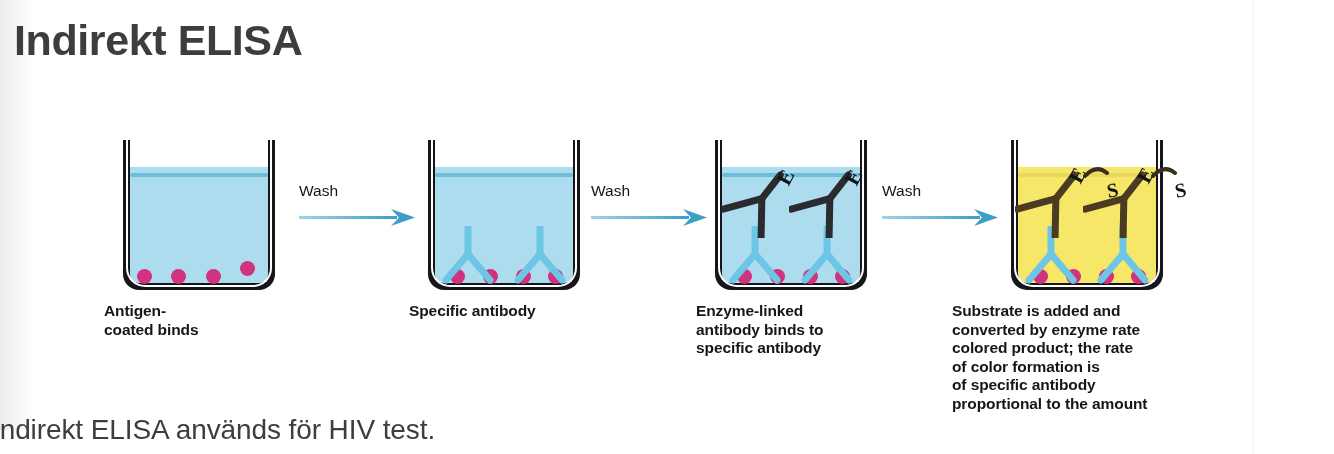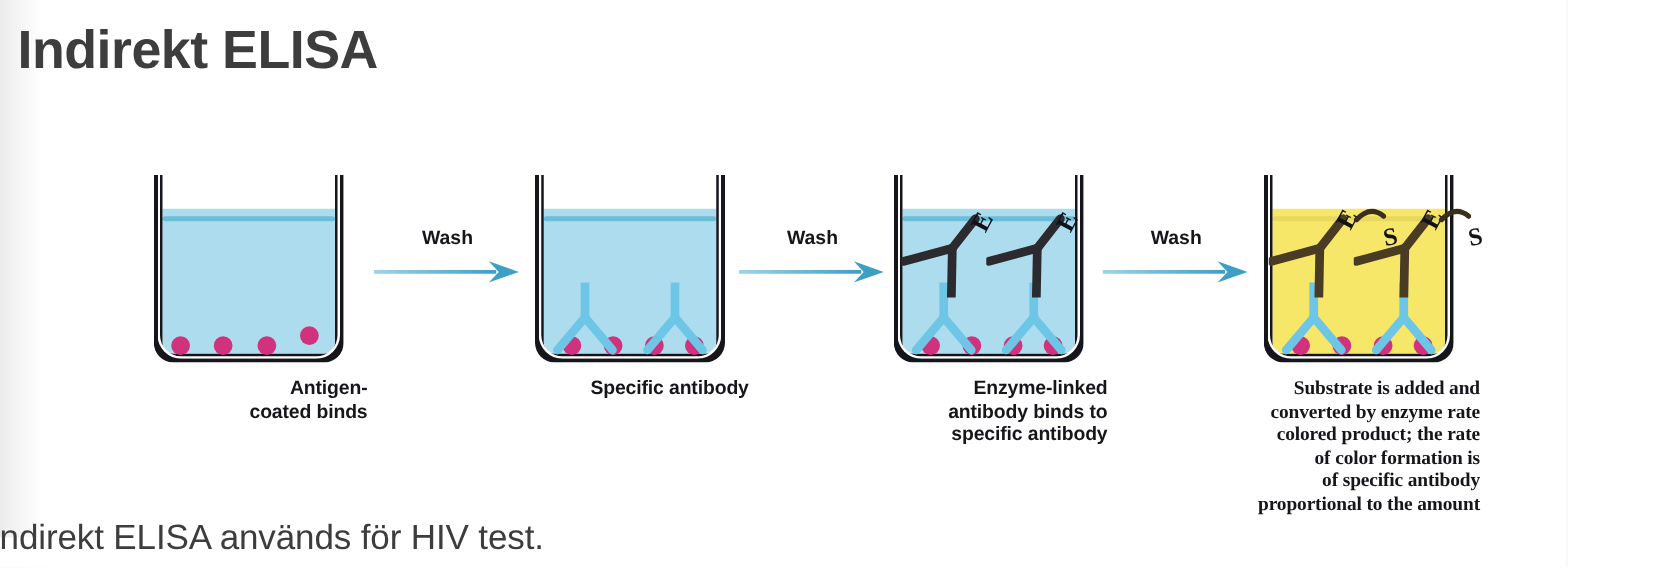--- a/index.html
+++ b/index.html
@@ -165,43 +165,43 @@
     transform: rotate(-62deg);
   }
   .glyph-S {
     transform: rotate(-12deg);
     font-size: 20px;
   }
 
   
   .caption {
     margin-top: 12px;
-    text-align: right;
+    text-align: left;
     font-size: 15.5px;
     font-weight: bold;
     line-height: 18.5px;
     color: #15161c;
     letter-spacing: -0.1px;
   }
-  .caption.wide { width: 232px; margin-left: -40px; font-family: Liberation Serif, serif; }
+  .caption.wide { width: 232px; margin-left: -40px; }
 
   
   .wash {
     position: absolute;
     top: 42px;
     width: 118px;
     height: 56px;
   }
   .wash.w0 { left: 195px; }
   .wash.w1 { left: 487px; }
   .wash.w2 { left: 778px; }
   .wash-label {
-    text-align: center;
+    text-align: left;
     font-size: 15.5px;
-    font-weight: bold;
+    font-weight: normal;
     color: #15161c;
     margin-bottom: 7px;
   }
   .wash-arrow { display: block; }
 
   
   #bottom-note {
     position: absolute;
     left: -8px;
     top: 414px;

